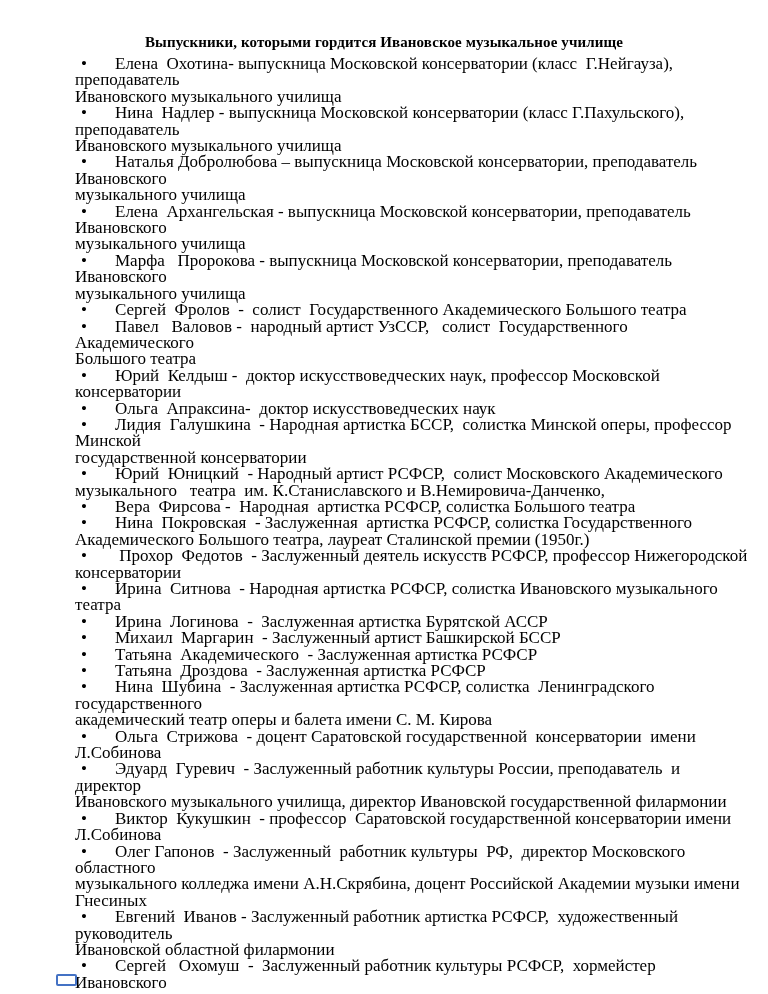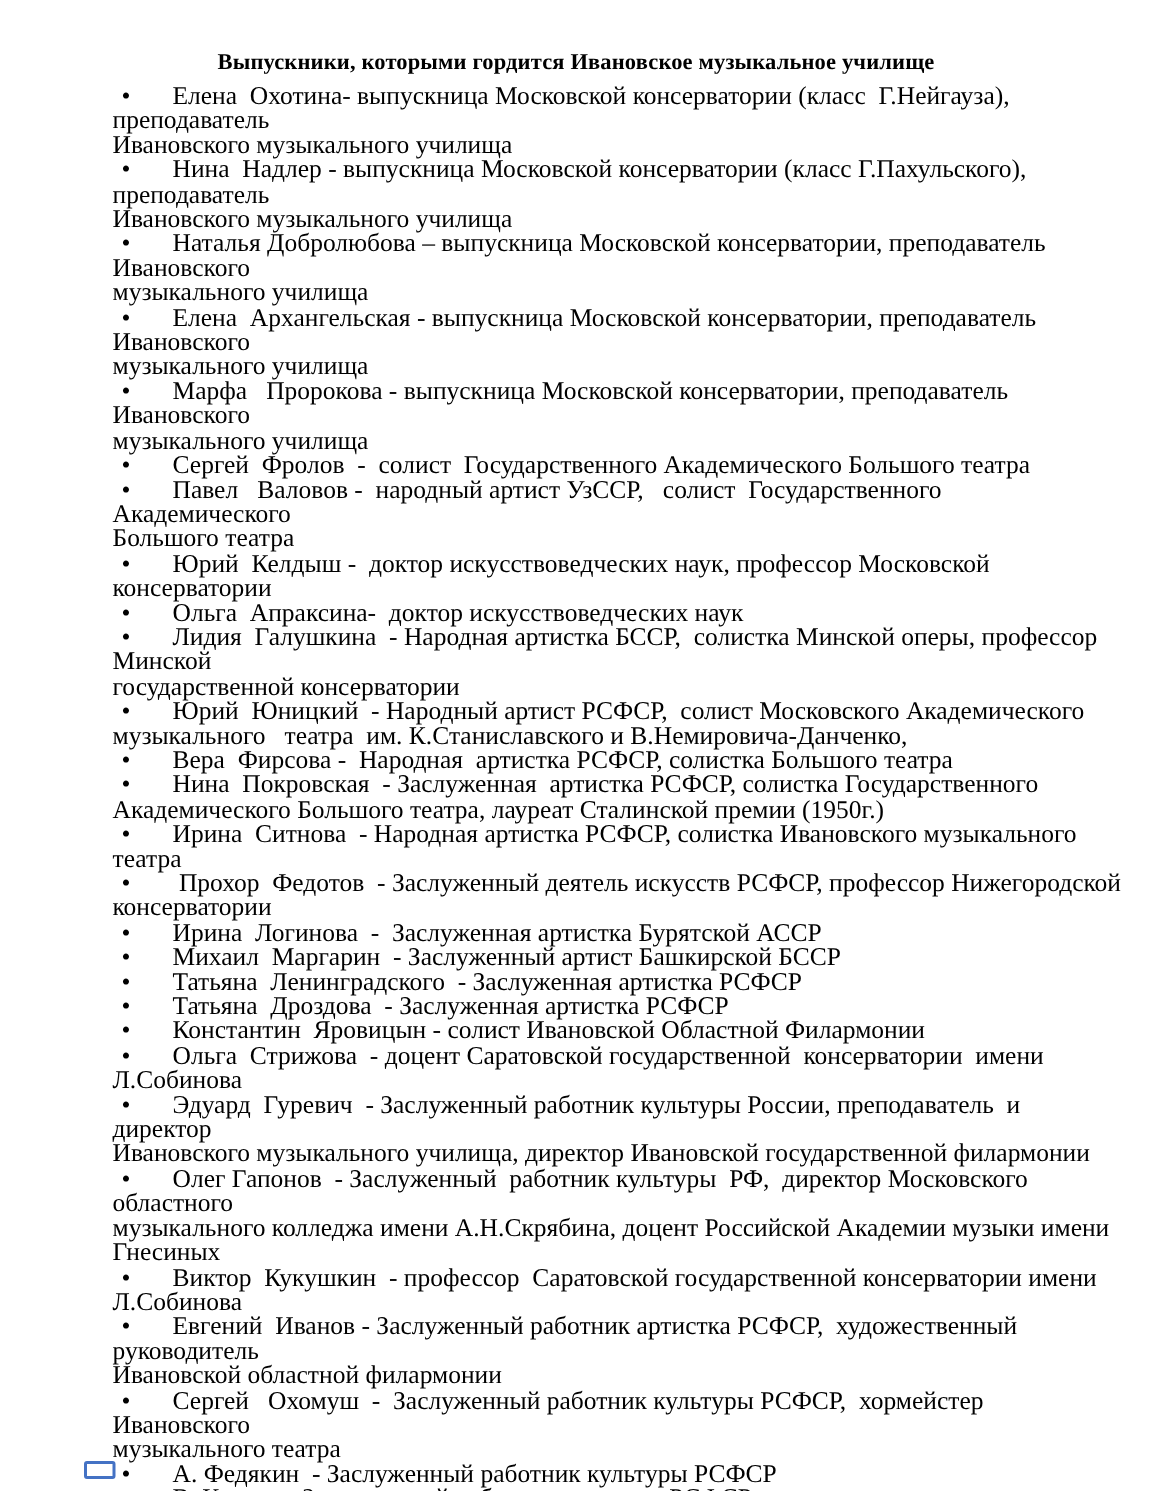--- a/index.html
+++ b/index.html
@@ -83,36 +83,37 @@
 Большого театра</span></div>
       <div class="item"><span class="bullet">•</span><span class="text">Юрий  Келдыш -  доктор искусствоведческих наук, профессор Московской консерватории</span></div>
       <div class="item"><span class="bullet">•</span><span class="text">Ольга  Апраксина-  доктор искусствоведческих наук</span></div>
       <div class="item"><span class="bullet">•</span><span class="text">Лидия  Галушкина  - Народная артистка БССР,  солистка Минской оперы, профессор Минской
 государственной консерватории</span></div>
       <div class="item"><span class="bullet">•</span><span class="text">Юрий  Юницкий  - Народный артист РСФСР,  солист Московского Академического
 музыкального   театра  им. К.Станиславского и В.Немировича-Данченко,</span></div>
       <div class="item"><span class="bullet">•</span><span class="text">Вера  Фирсова -  Народная  артистка РСФСР, солистка Большого театра</span></div>
       <div class="item"><span class="bullet">•</span><span class="text">Нина  Покровская  - Заслуженная  артистка РСФСР, солистка Государственного
 Академического Большого театра, лауреат Сталинской премии (1950г.)</span></div>
-      <div class="item"><span class="bullet">•</span><span class="text">Ирина  Ситнова  - Народная артистка РСФСР, солистка Ивановского музыкального театра</span></div>
       <div class="item"><span class="bullet">•</span><span class="text"> Прохор  Федотов  - Заслуженный деятель искусств РСФСР, профессор Нижегородской
 консерватории</span></div>
+      <div class="item"><span class="bullet">•</span><span class="text">Ирина  Ситнова  - Народная артистка РСФСР, солистка Ивановского музыкального театра</span></div>
       <div class="item"><span class="bullet">•</span><span class="text">Ирина  Логинова  -  Заслуженная артистка Бурятской АССР</span></div>
       <div class="item"><span class="bullet">•</span><span class="text">Михаил  Маргарин  - Заслуженный артист Башкирской БССР</span></div>
-      <div class="item"><span class="bullet">•</span><span class="text">Татьяна  Ленинградского  - Заслуженная артистка РСФСР</span></div>
+      <div class="item"><span class="bullet">•</span><span class="text">Татьяна  Академического  - Заслуженная артистка РСФСР</span></div>
       <div class="item"><span class="bullet">•</span><span class="text">Татьяна  Дроздова  - Заслуженная артистка РСФСР</span></div>
-      <div class="item"><span class="bullet">•</span><span class="text">Константин  Яровицын - солист Ивановской Областной Филармонии</span></div>
+      <div class="item"><span class="bullet">•</span><span class="text">Нина  Шубина  - Заслуженная артистка РСФСР, солистка  Ленинградского  государственного
+академический театр оперы и балета имени С. М. Кирова</span></div>
       <div class="item"><span class="bullet">•</span><span class="text">Ольга  Стрижова  - доцент Саратовской государственной  консерватории  имени  Л.Собинова</span></div>
       <div class="item"><span class="bullet">•</span><span class="text">Эдуард  Гуревич  - Заслуженный работник культуры России, преподаватель  и директор
 Ивановского музыкального училища, директор Ивановской государственной филармонии</span></div>
+      <div class="item"><span class="bullet">•</span><span class="text">Виктор  Кукушкин  - профессор  Саратовской государственной консерватории имени
+Л.Собинова</span></div>
       <div class="item"><span class="bullet">•</span><span class="text">Олег Гапонов  - Заслуженный  работник культуры  РФ,  директор Московского областного
 музыкального колледжа имени А.Н.Скрябина, доцент Российской Академии музыки имени
 Гнесиных</span></div>
-      <div class="item"><span class="bullet">•</span><span class="text">Виктор  Кукушкин  - профессор  Саратовской государственной консерватории имени
-Л.Собинова</span></div>
       <div class="item"><span class="bullet">•</span><span class="text">Евгений  Иванов - Заслуженный работник артистка РСФСР,  художественный руководитель
 Ивановской областной филармонии</span></div>
       <div class="item"><span class="bullet">•</span><span class="text">Сергей   Охомуш  -  Заслуженный работник культуры РСФСР,  хормейстер Ивановского
 музыкального театра</span></div>
       <div class="item"><span class="bullet">•</span><span class="text">А. Федякин  - Заслуженный работник культуры РСФСР</span></div>
       <div class="item"><span class="bullet">•</span><span class="text">В. Клюев  - Заслуженный работник культуры РСФСР</span></div>
     </div>
 
   <span class="img-placeholder" style="border-color: rgb(68, 114, 196);"></span>
 </div>

